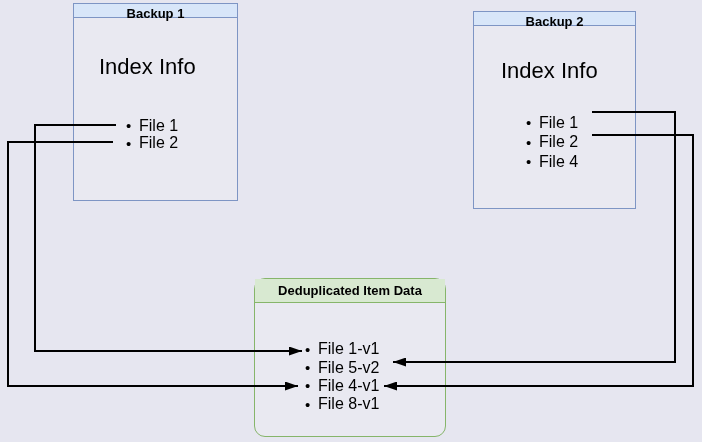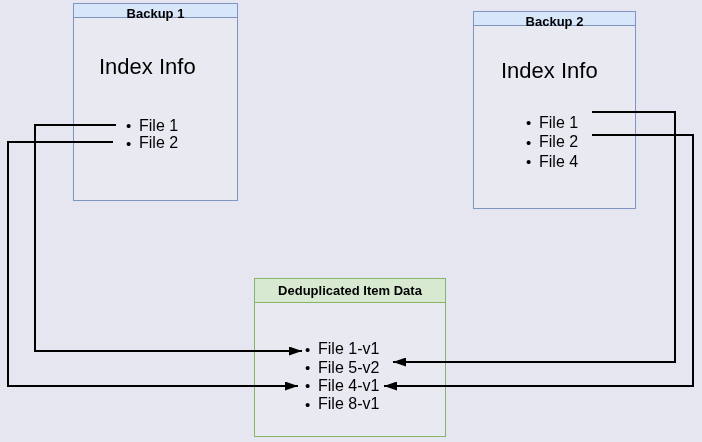--- a/index.html
+++ b/index.html
@@ -70,21 +70,21 @@
         <span class="dot">•</span>
         <span>File 2</span>
       </li>
       <li>
         <span class="dot">•</span>
         <span>File 4</span>
       </li>
     </ul>
   </div>
 
-  <div class="node green" style="left:254px;top:278px;width:192px;height:159px;">
+  <div class="node green" style="left:254px;top:278px;width:192px;height:159px;border-radius:11px;">
     <div class="node-header">Deduplicated Item Data</div>
     <ul class="filelist list-dd" style="left:50px;top:61px;">
       <li>
         <span class="dot">•</span>
         <span>File 1-v1</span>
       </li>
       <li>
         <span class="dot">•</span>
         <span>File 5-v2</span>
       </li>

